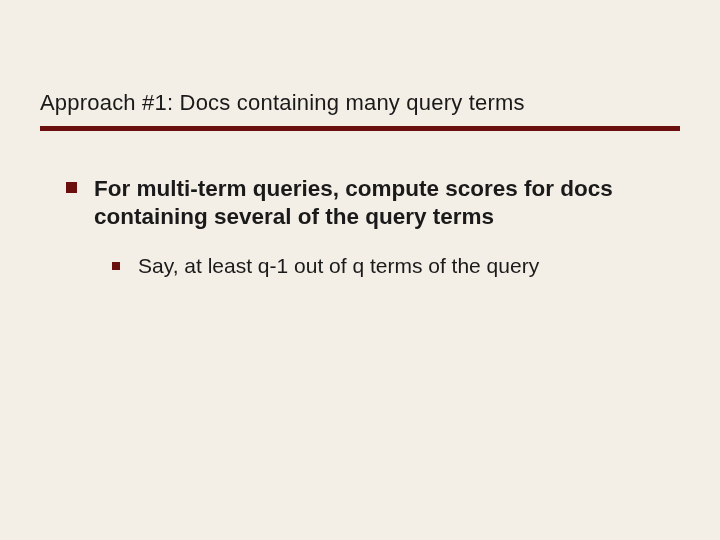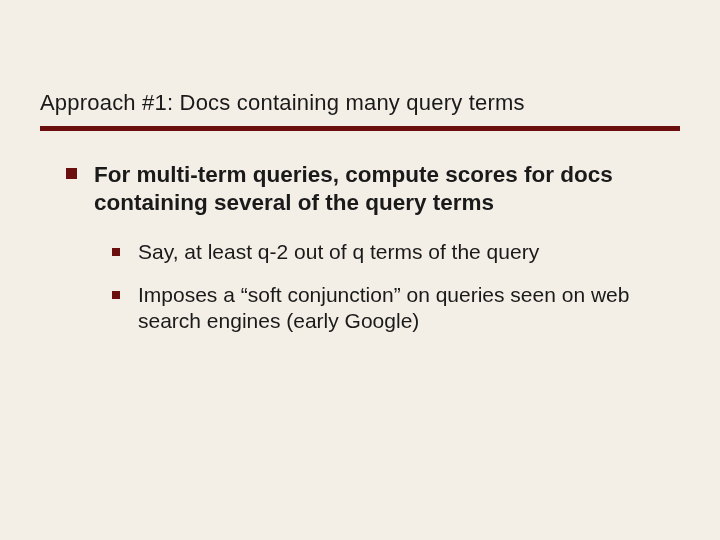--- a/index.html
+++ b/index.html
@@ -37,21 +37,21 @@
     line-height: 1.25;
   }
   ul {
     list-style: none;
     margin: 0;
     padding: 0;
   }
   li {
     position: relative;
     padding-left: 34px;
-    margin: 10px 0 14px 0;
+    margin: 24px 0 14px 0;
   }
   li::before {
     content: "";
     position: absolute;
     background: #6b0e0e;
   }
   ul.lvl1 > li::before {
     width: 11px;
     height: 11px;
     left: 6px;
@@ -86,22 +86,19 @@
     <div class="title">Approach #1: Docs containing many query terms</div>
   </div>
   <div class="rule"></div>
 
   <div class="body">
     <ul class="lvl1">
       <li>
         <span>For multi-term queries, compute scores for docs containing several of the query terms</span>
         <ul class="lvl2">
           <li>
-            <span>Say, at least q-2 out of q terms of the query</span>
-          </li>
-          <li>
-            <span>Imposes a “soft conjunction” on queries seen on web search engines (early Google)</span>
+            <span>Say, at least q-1 out of q terms of the query</span>
           </li>
         </ul>
       </li>
     </ul>
   </div>
 </div>
 
 </body></html>

